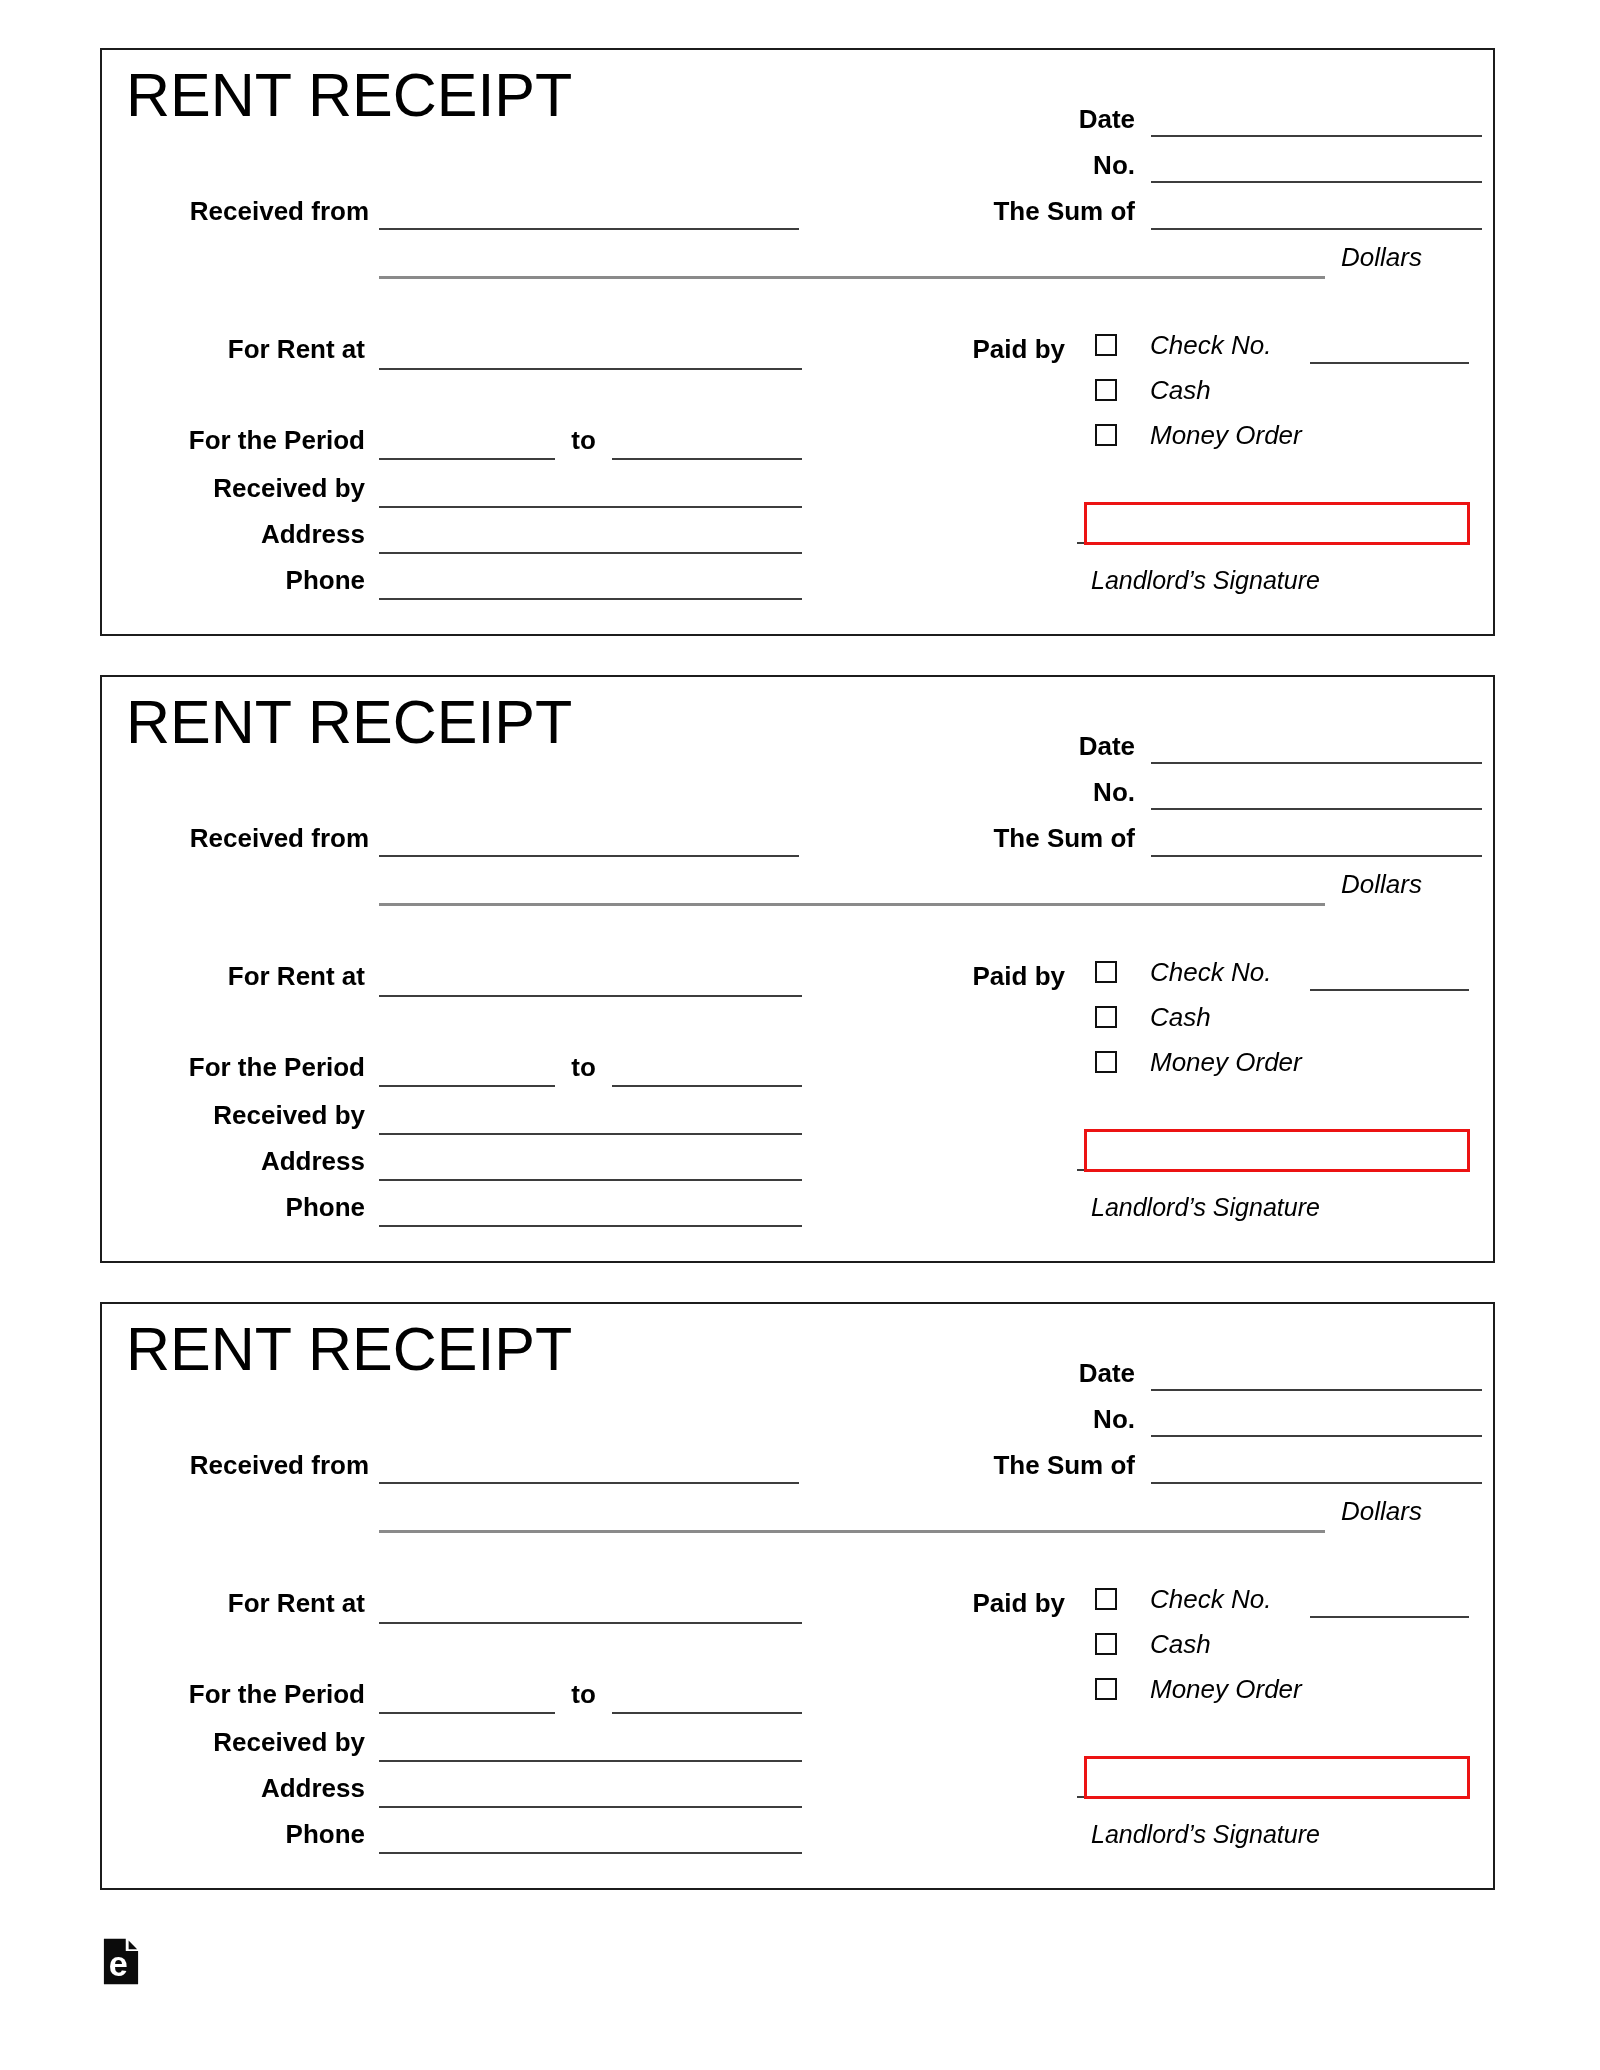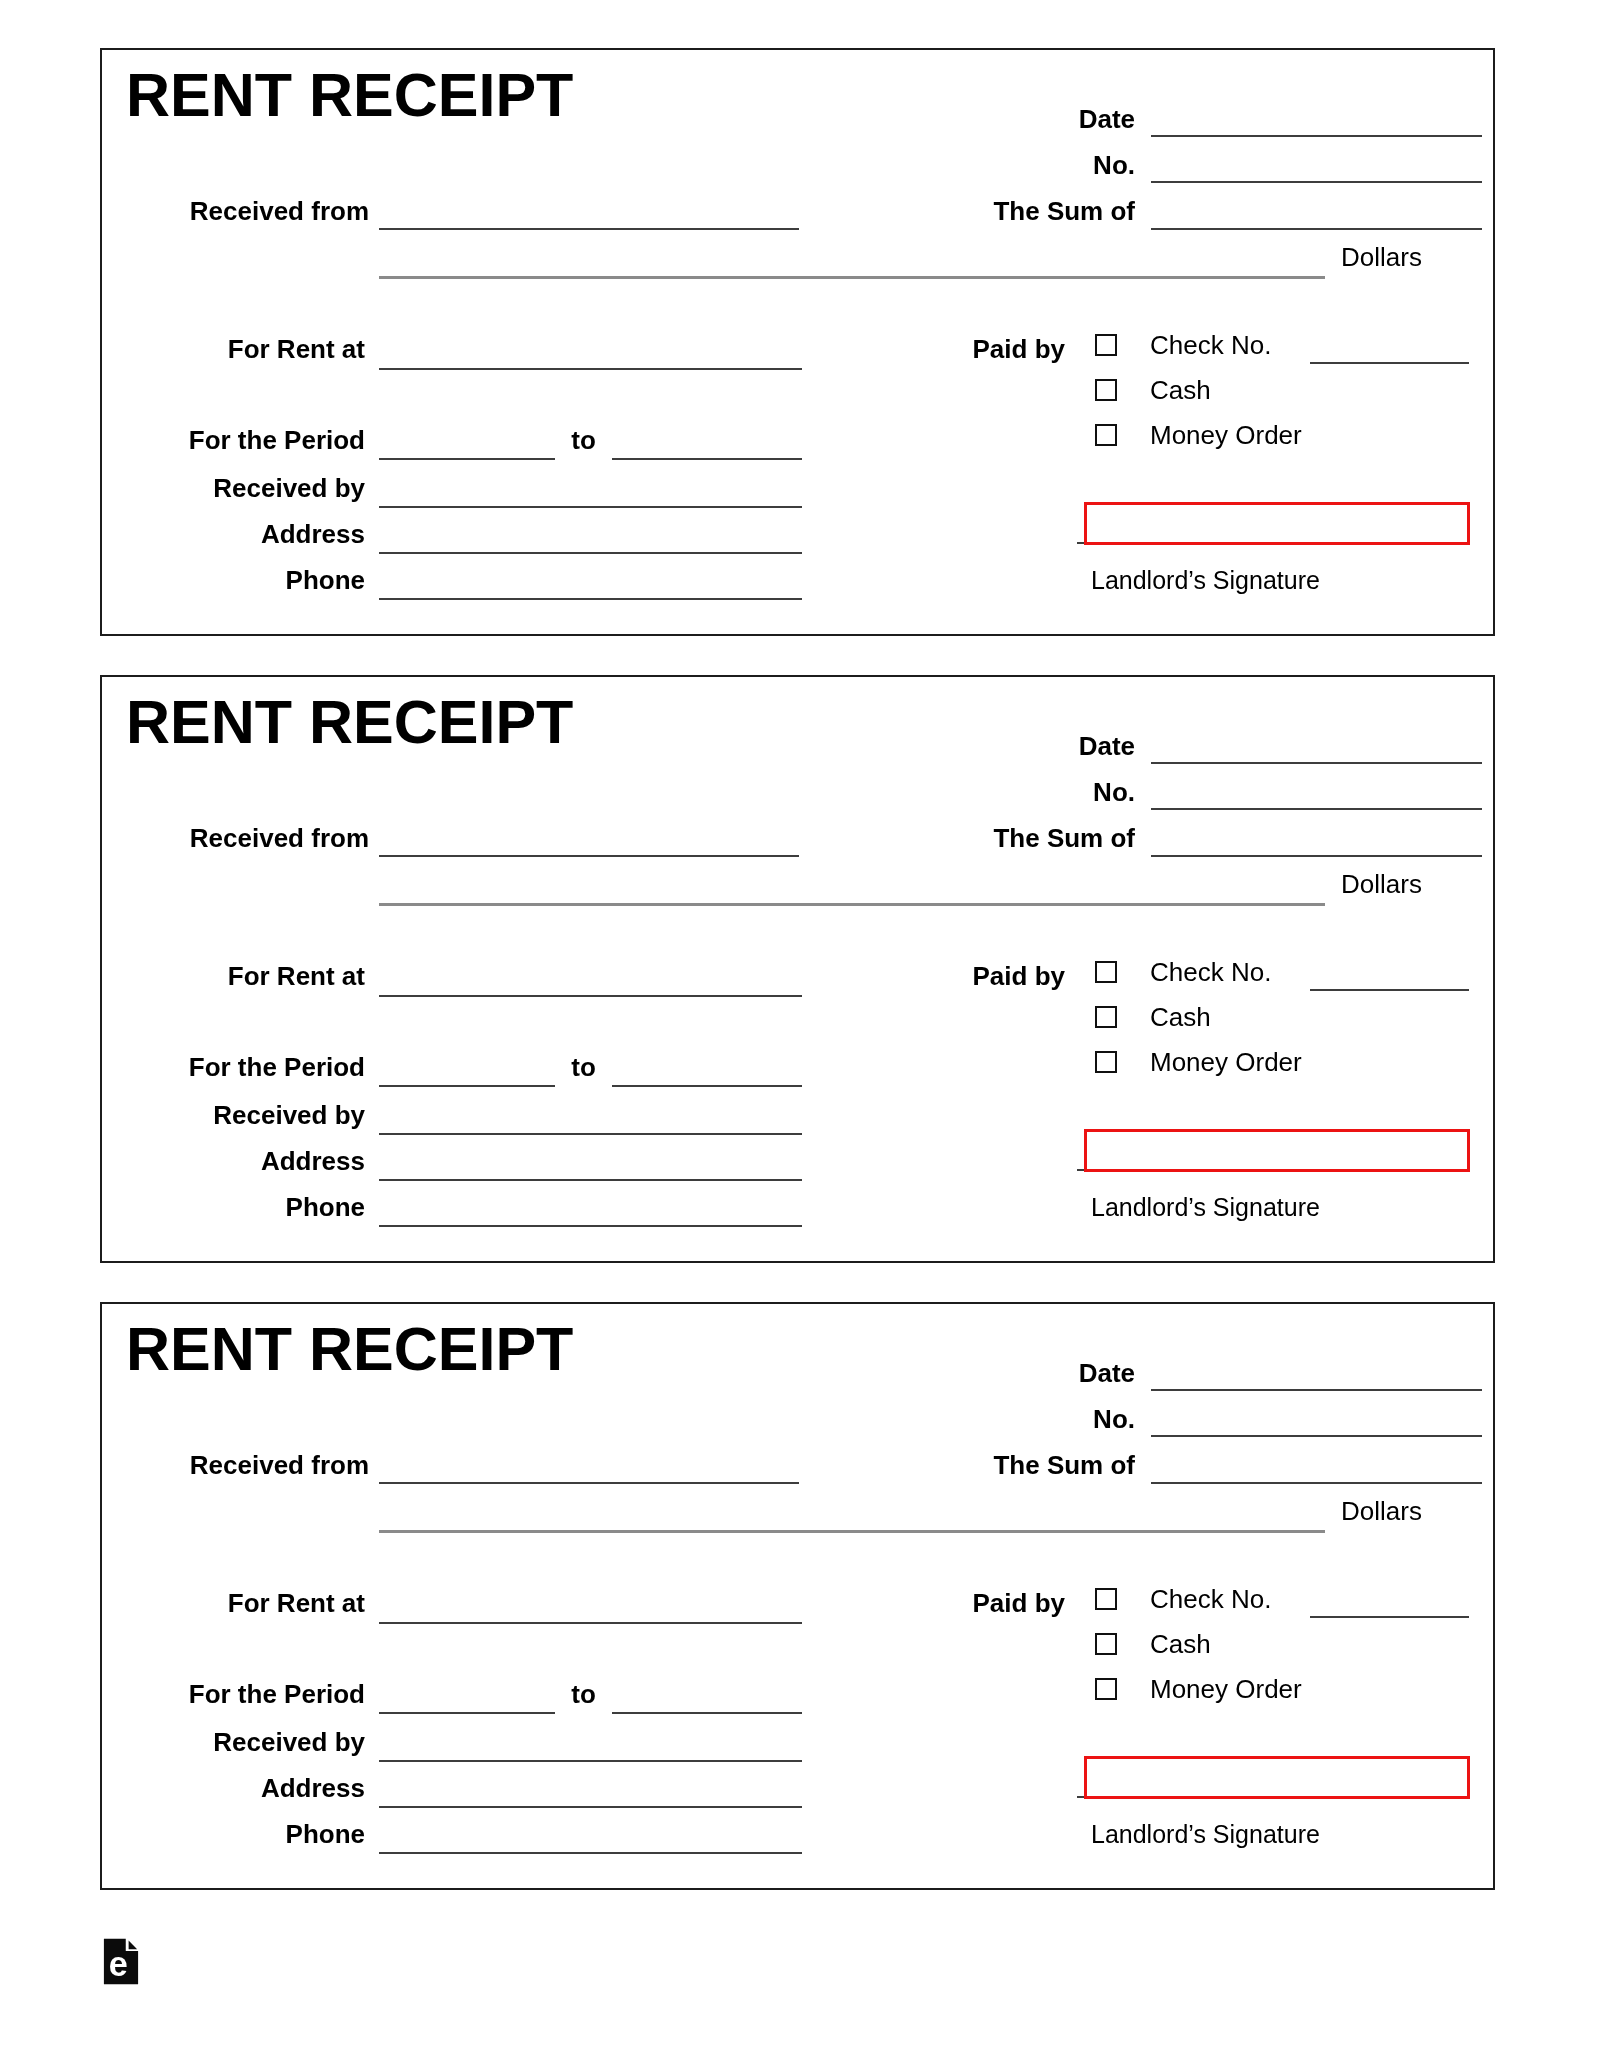--- a/index.html
+++ b/index.html
@@ -6,24 +6,24 @@
   body{
     width:1600px;height:2070px;position:relative;overflow:hidden;
     font-family:"Liberation Sans", sans-serif;color:#000;
   }
   .receipt{
     position:absolute;left:100px;width:1395px;height:588px;
     border:2px solid #1c1c1c;box-sizing:border-box;background:#fff;
   }
   .title{
     position:absolute;left:24px;top:12px;
-    font-size:61px;font-weight:700;line-height:66px;white-space:nowrap;
+    font-size:61px;font-weight:400;line-height:66px;white-space:nowrap;
   }
   .lbl{position:absolute;font-size:26px;font-weight:700;line-height:30px;white-space:nowrap;}
-  .txt{position:absolute;font-size:26px;font-weight:400;line-height:30px;white-space:nowrap;}
+  .txt{position:absolute;font-size:26px;font-weight:400;line-height:30px;white-space:nowrap;font-style:italic;}
   .rule{position:absolute;height:0;border-top:2px solid #3d3d3d;}
   .rule-gray{position:absolute;height:0;border-top:3px solid #8a8a8a;}
   .cb{
     position:absolute;width:22px;height:22px;border:2px solid #101010;
     box-sizing:border-box;background:#fff;
   }
   .sigfield{
     position:absolute;left:982px;top:452px;width:386px;height:43px;
     border:3px solid #ec1313;box-sizing:border-box;background:transparent;z-index:2;
   }

